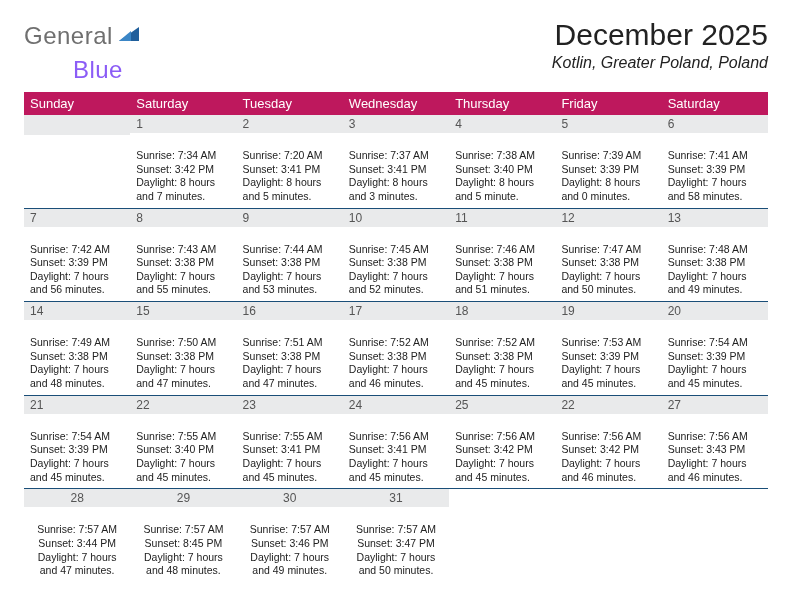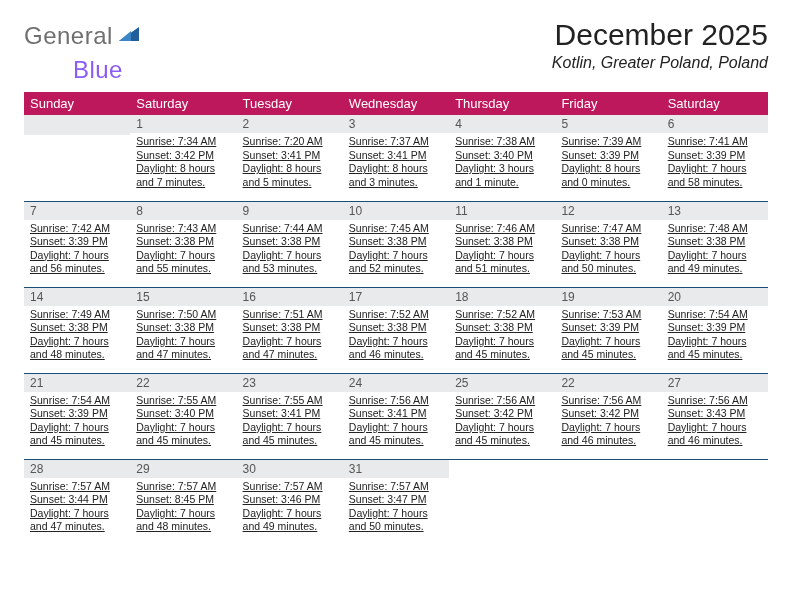--- a/index.html
+++ b/index.html
@@ -52,32 +52,31 @@
     padding: 4px 6px;
   }
   .calendar td {
     vertical-align: top;
     padding: 0;
     font-size: 10.5px;
     color: #222;
     height: 86px;
     border-bottom: 1px solid #1a4e78;
   }
-  .calendar tr.last-row td { border-bottom: none; }
+  .calendar tr.last-row td { border-bottom: none; text-align: center; }
   .daynum {
     background: #e9eaeb;
     color: #555;
     font-size: 12px;
     padding: 2px 6px;
     font-weight: 400;
   }
   .cell-body {
-    padding: 2px 6px 4px 6px;
+    padding: 16px 6px 4px 6px;
     line-height: 1.3;
-    text-decoration: underline;
   }
   .empty-daynum {
     background: #e9eaeb;
     height: 20px;
   }
 </style>
 </head>
 <body>
 
 <div class="page">
@@ -142,21 +141,21 @@
               <div>Sunrise: 7:37 AM</div>
               <div>Sunset: 3:41 PM</div>
               <div>Daylight: 8 hours and 3 minutes.</div>
             </div>
           </td>
           <td>
             <div class="daynum">4</div>
             <div class="cell-body">
               <div>Sunrise: 7:38 AM</div>
               <div>Sunset: 3:40 PM</div>
-              <div>Daylight: 3 hours and 1 minute.</div>
+              <div>Daylight: 8 hours and 5 minute.</div>
             </div>
           </td>
           <td>
             <div class="daynum">5</div>
             <div class="cell-body">
               <div>Sunrise: 7:39 AM</div>
               <div>Sunset: 3:39 PM</div>
               <div>Daylight: 8 hours and 0 minutes.</div>
             </div>
           </td>

